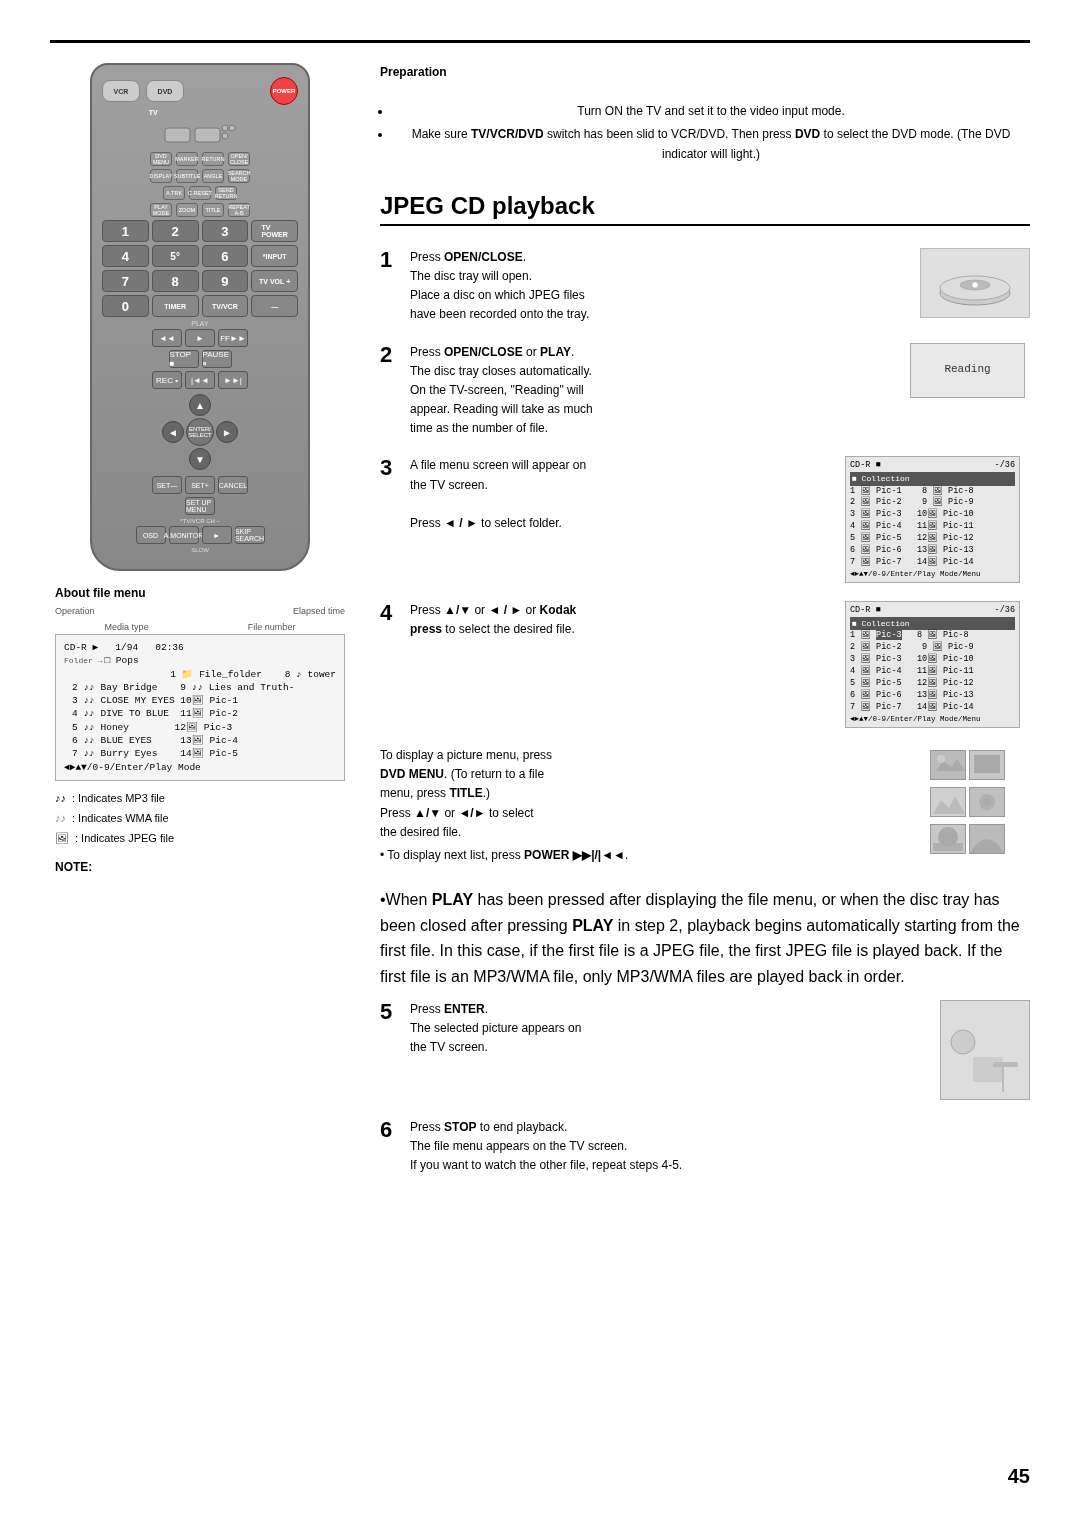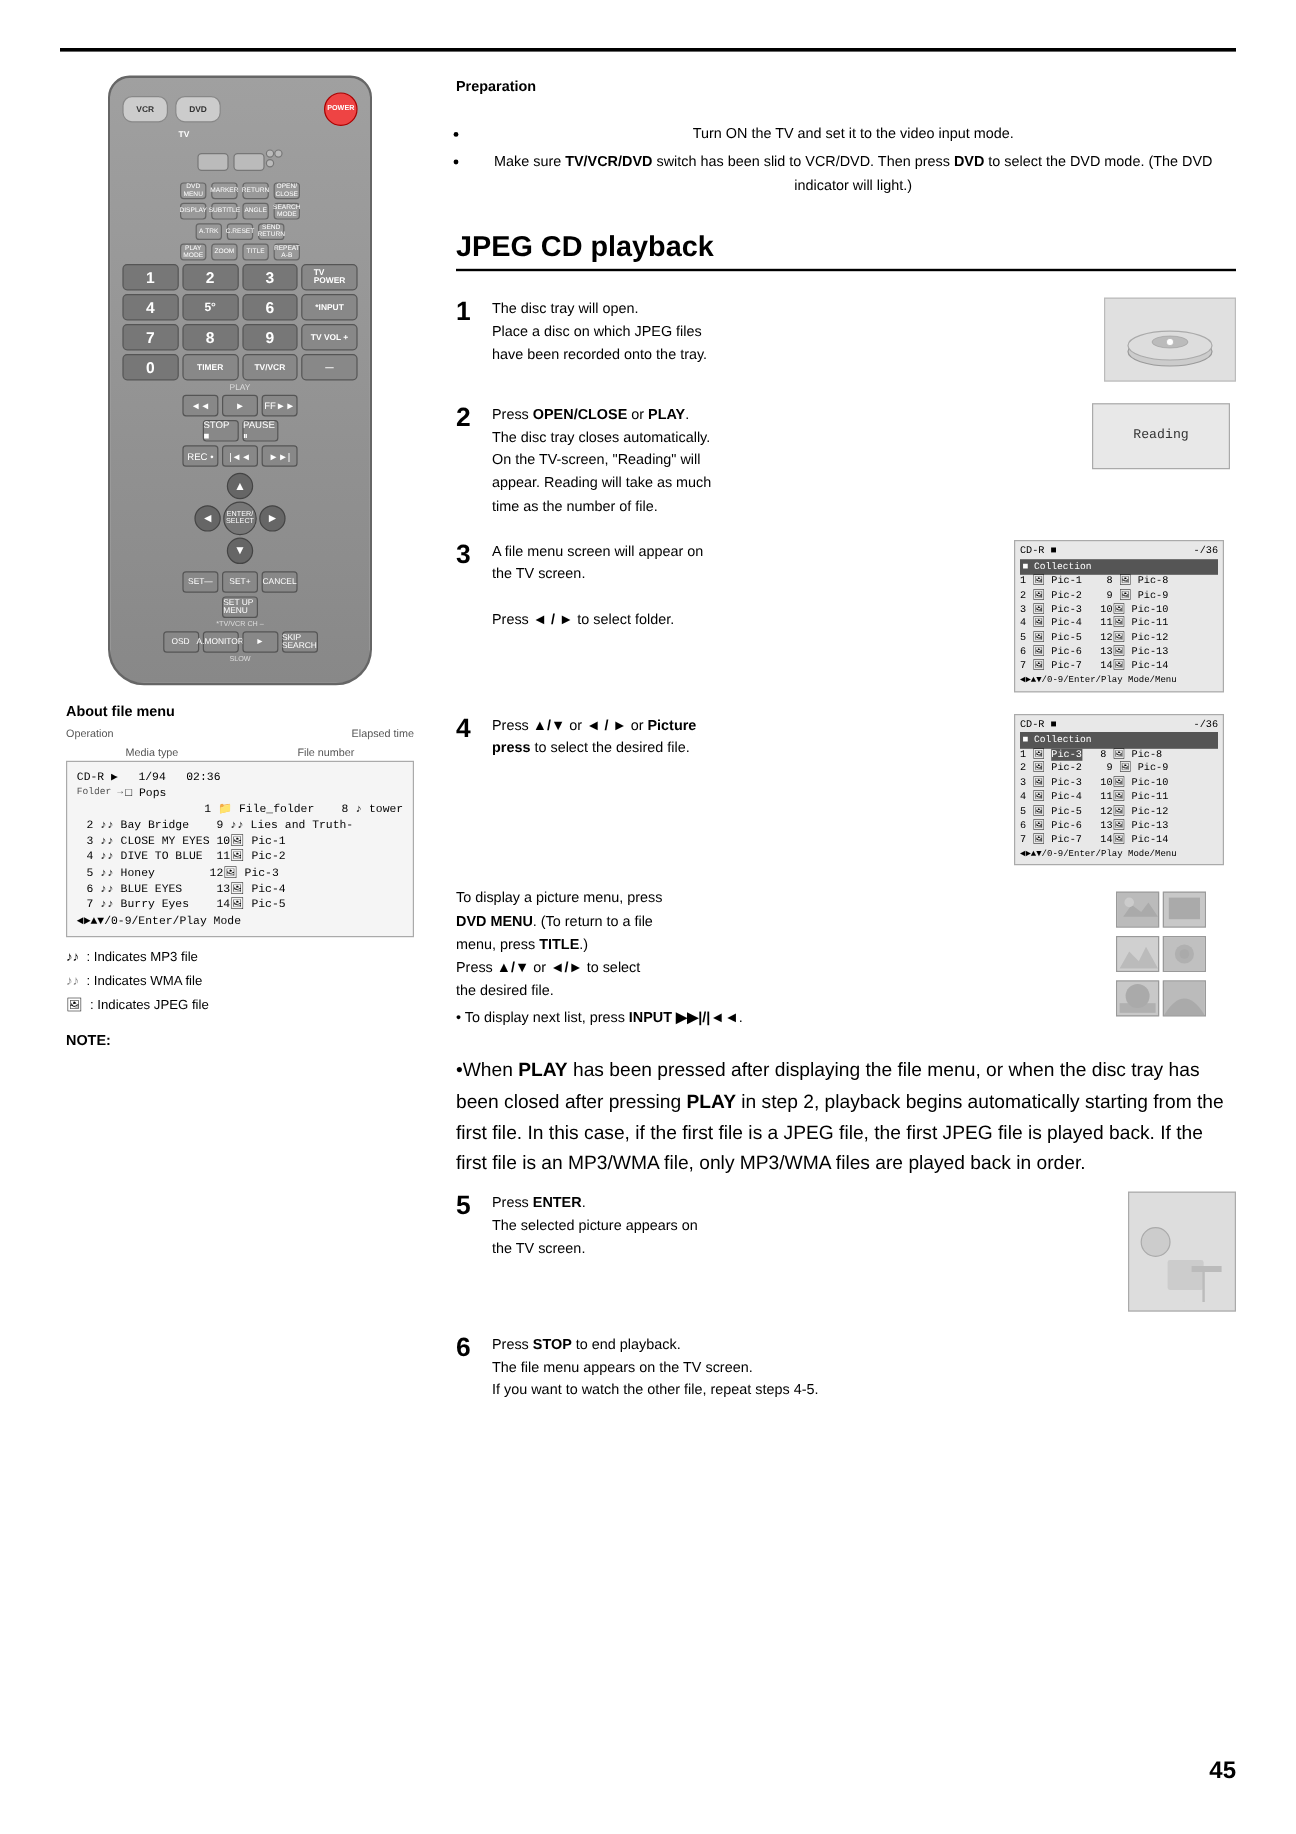--- a/index.html
+++ b/index.html
@@ -541,20 +541,21 @@
           <li>Make sure <strong>TV/VCR/DVD</strong> switch has been slid to VCR/DVD. Then press <strong>DVD</strong> to select the DVD mode. (The DVD indicator will light.)</li>
         </ul>
       </div>
 
       <div class="section-title">JPEG CD playback</div>
 
       <div style="display:flex;flex-direction:row;gap:8px;margin-bottom:8px;">
         <div class="step" style="flex:1;margin-bottom:0;">
           <div class="step-number">1</div>
           <div class="step-content">
+            <div>Press <strong>OPEN/CLOSE</strong>.</div>
             <div>The disc tray will open.</div>
             <div>Place a disc on which JPEG files</div>
             <div>have been recorded onto the tray.</div>
           </div>
         </div>
 
         <div style="width:110px;height:70px;background:#e0e0e0;border:1px solid #bbb;display:flex;align-items:center;justify-content:center;">
           <svg width="80" height="60">
             <ellipse cx="40" cy="40" rx="35" ry="12" fill="#ccc" stroke="#999" stroke-width="1"></ellipse>
             <ellipse cx="40" cy="35" rx="35" ry="12" fill="#ddd" stroke="#aaa" stroke-width="1"></ellipse>
@@ -608,21 +609,21 @@
             <div>7 🖼 Pic-7 &nbsp;&nbsp;14🖼 Pic-14</div>
             <div style="font-size:7.5px;">◄►▲▼/0-9/Enter/Play Mode/Menu</div>
           </div>
         </div>
       </div>
 
       <div class="step4-area">
         <div class="step" style="flex:1;margin-bottom:0;">
           <div class="step-number">4</div>
           <div class="step-content">
-            <div>Press <strong>▲/▼</strong> or <strong>◄ / ►</strong> or <strong>Picture</strong></div>
+            <div>Press <strong>▲/▼</strong> or <strong>◄ / ►</strong> or <strong>Kodak</strong></div>
             <div><strong>press</strong> to select the desired file.</div>
           </div>
         </div>
         <div style="width:185px;">
           <div class="screen-mockup screen-filelist2">
             <div style="display:flex;justify-content:space-between;">
                 <span>CD-R ■</span>
                 <span>-/36</span>
               </div>
             <div style="background:#555;color:#fff;font-size:8px;padding:1px 2px;">■ Collection</div>
@@ -638,21 +639,21 @@
         </div>
       </div>
 
       <div style="display:flex;flex-direction:row;gap:10px;margin-bottom:8px;">
         <div style="flex:1;font-size:12px;line-height:1.6;">
           <div>To display a picture menu, press</div>
           <div><strong>DVD MENU</strong>. (To return to a file</div>
           <div>menu, press <strong>TITLE</strong>.)</div>
           <div>Press <strong>▲/▼</strong> or <strong>◄/►</strong> to select</div>
           <div>the desired file.</div>
-          <div style="margin-top:4px;">• To display next list, press <strong>INPUT ▶▶|/|◄◄</strong>.</div>
+          <div style="margin-top:4px;">• To display next list, press <strong>POWER ▶▶|/|◄◄</strong>.</div>
         </div>
 
         <div style="display:flex;flex-direction:column;gap:3px;width:100px;">
           <div class="photo-strip">
             <div class="photo-thumb">
               <svg width="34" height="28">
                 <rect width="34" height="28" fill="#bbb"></rect>
                 <path d="M5,20 L12,10 L20,16 L26,8 L34,20 Z" fill="#aaa"></path>
                 <circle cx="10" cy="8" r="4" fill="#ccc"></circle>
               </svg>

